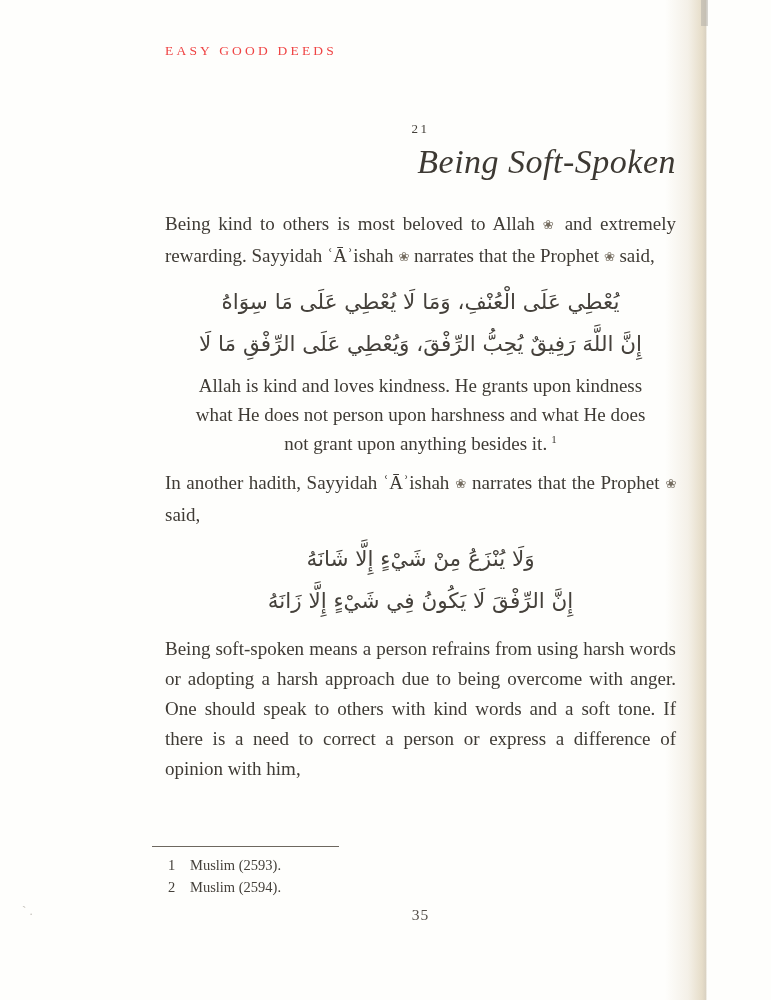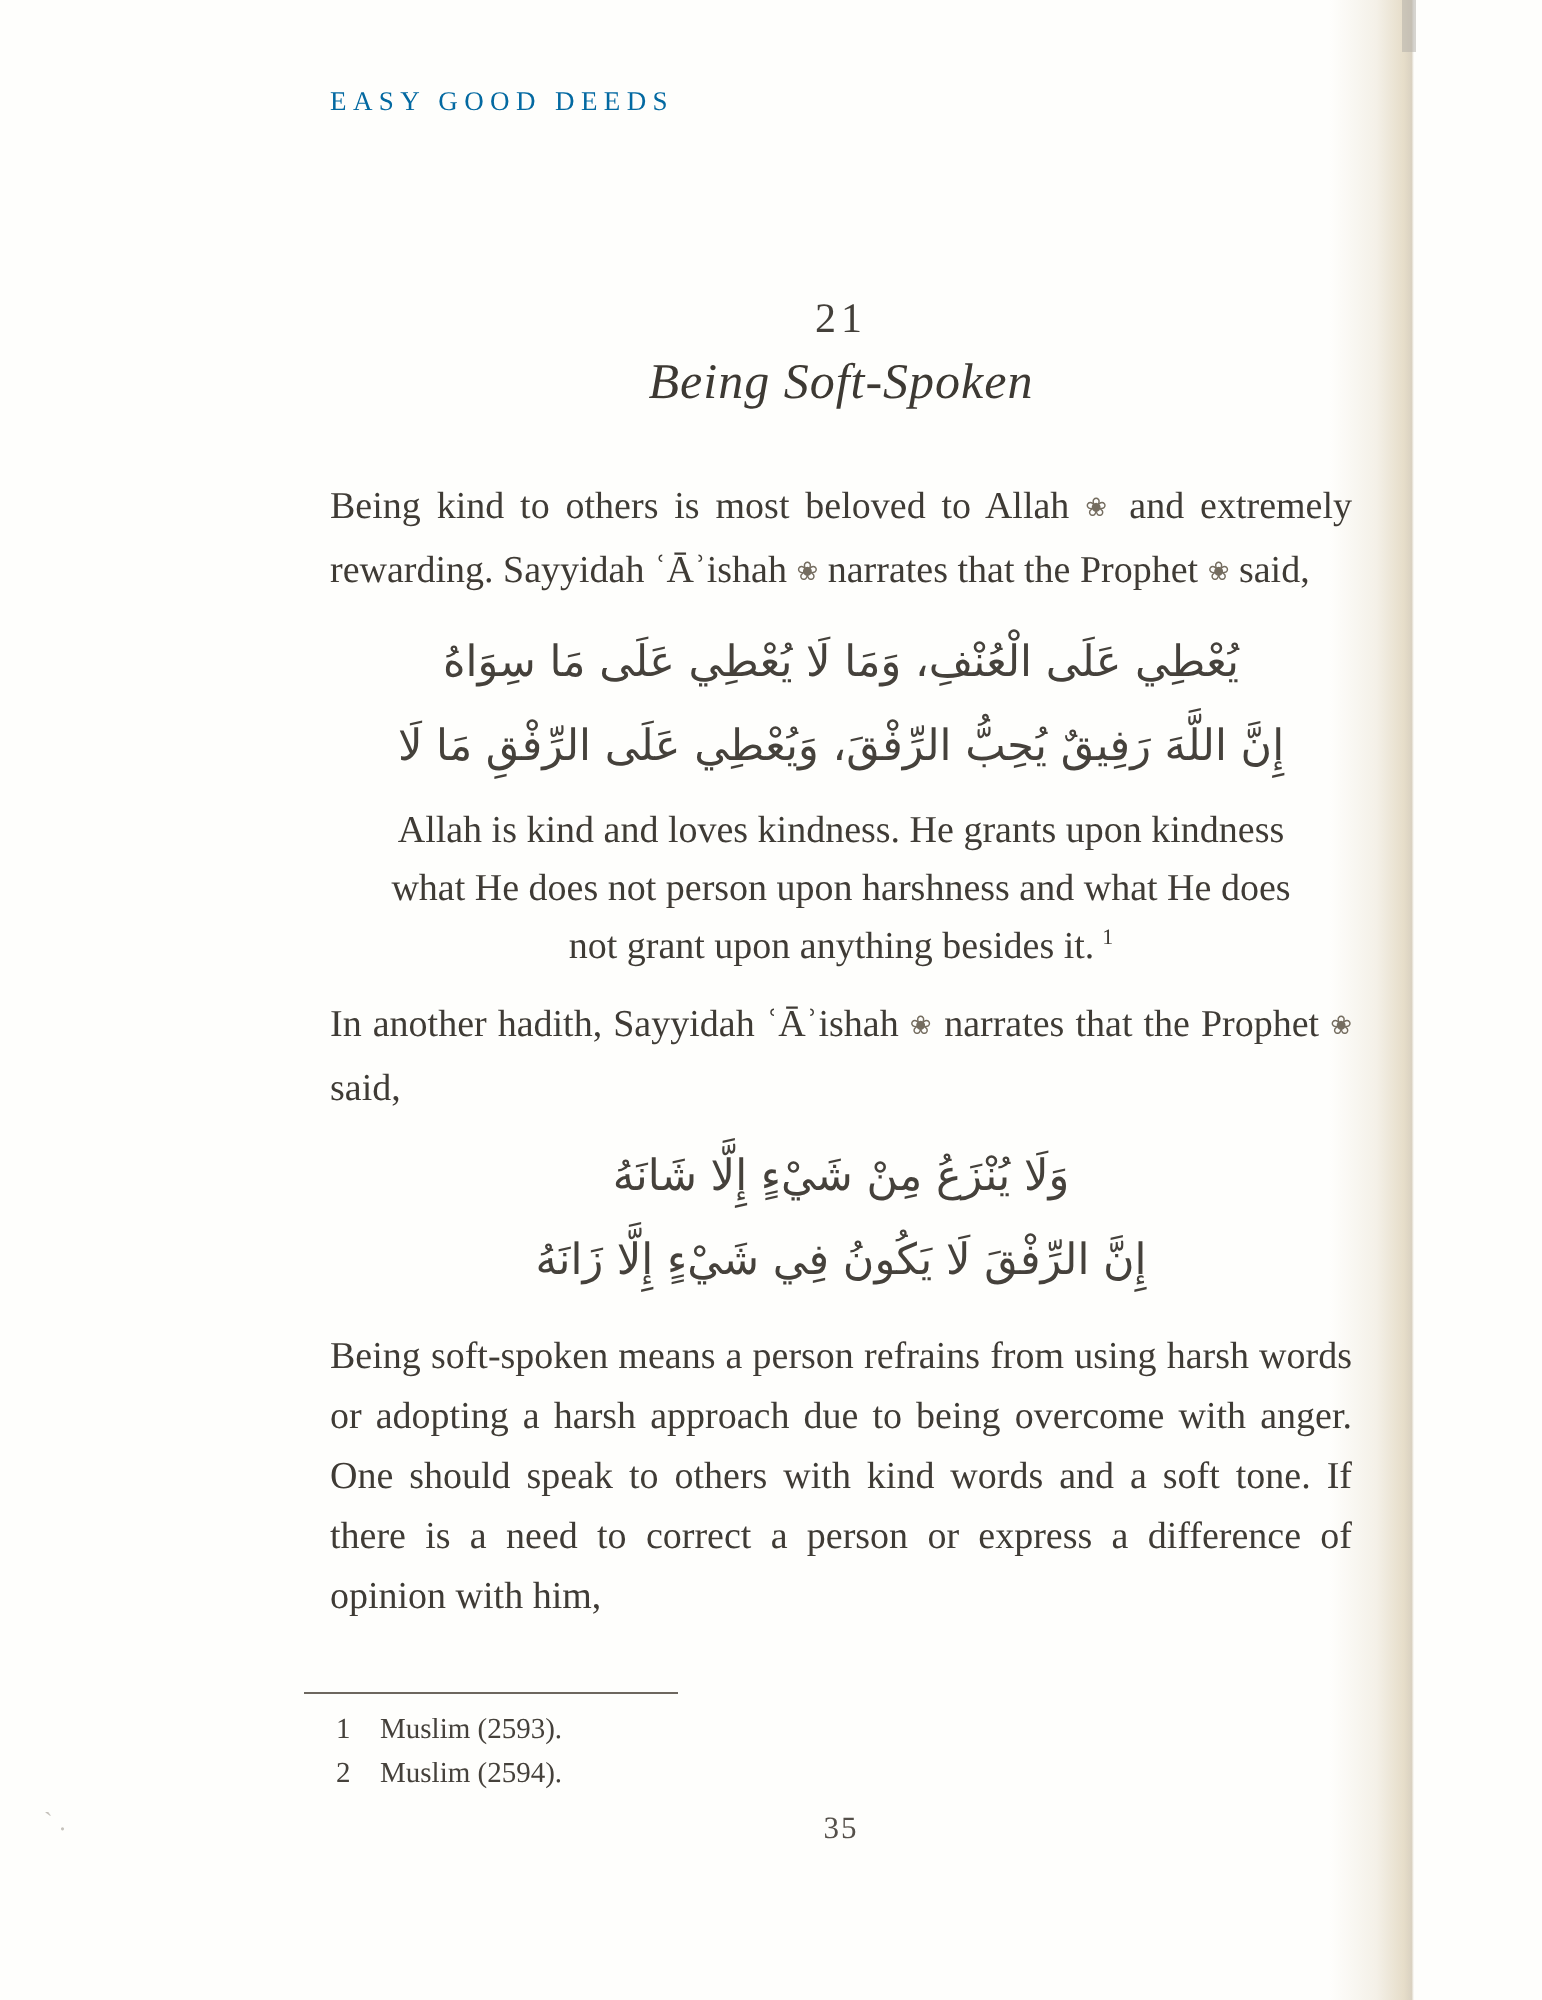--- a/index.html
+++ b/index.html
@@ -43,37 +43,37 @@
     position: absolute;
     left: 165px;
     top: 0;
     width: 511px;
   }
   .running-header {
     margin-top: 42px;
     font-size: 13.5px;
     line-height: 17px;
     letter-spacing: 3.2px;
-    color: #0369a1;
+    color: #ef4444;
   }
   .chapter-number {
-    margin-top: 90px;
+    margin-top: 60px;
     line-height: 20px;
-    font-size: 21px;
+    font-size: 13px;
     letter-spacing: 2.5px;
     text-align: center;
     color: #44403a;
   }
   .chapter-title {
     margin-top: 4px;
     line-height: 38px;
-    font-size: 25px;
+    font-size: 34px;
     font-style: italic;
     letter-spacing: 0.5px;
-    text-align: center;
+    text-align: right;
     color: #3d3933;
   }
   .body-para {
     margin: 0;
     font-size: 19px;
     line-height: 30px;
     text-align: justify;
   }
   .p1 { margin-top: 28px; }
   .p2 { margin-top: 10px; }

